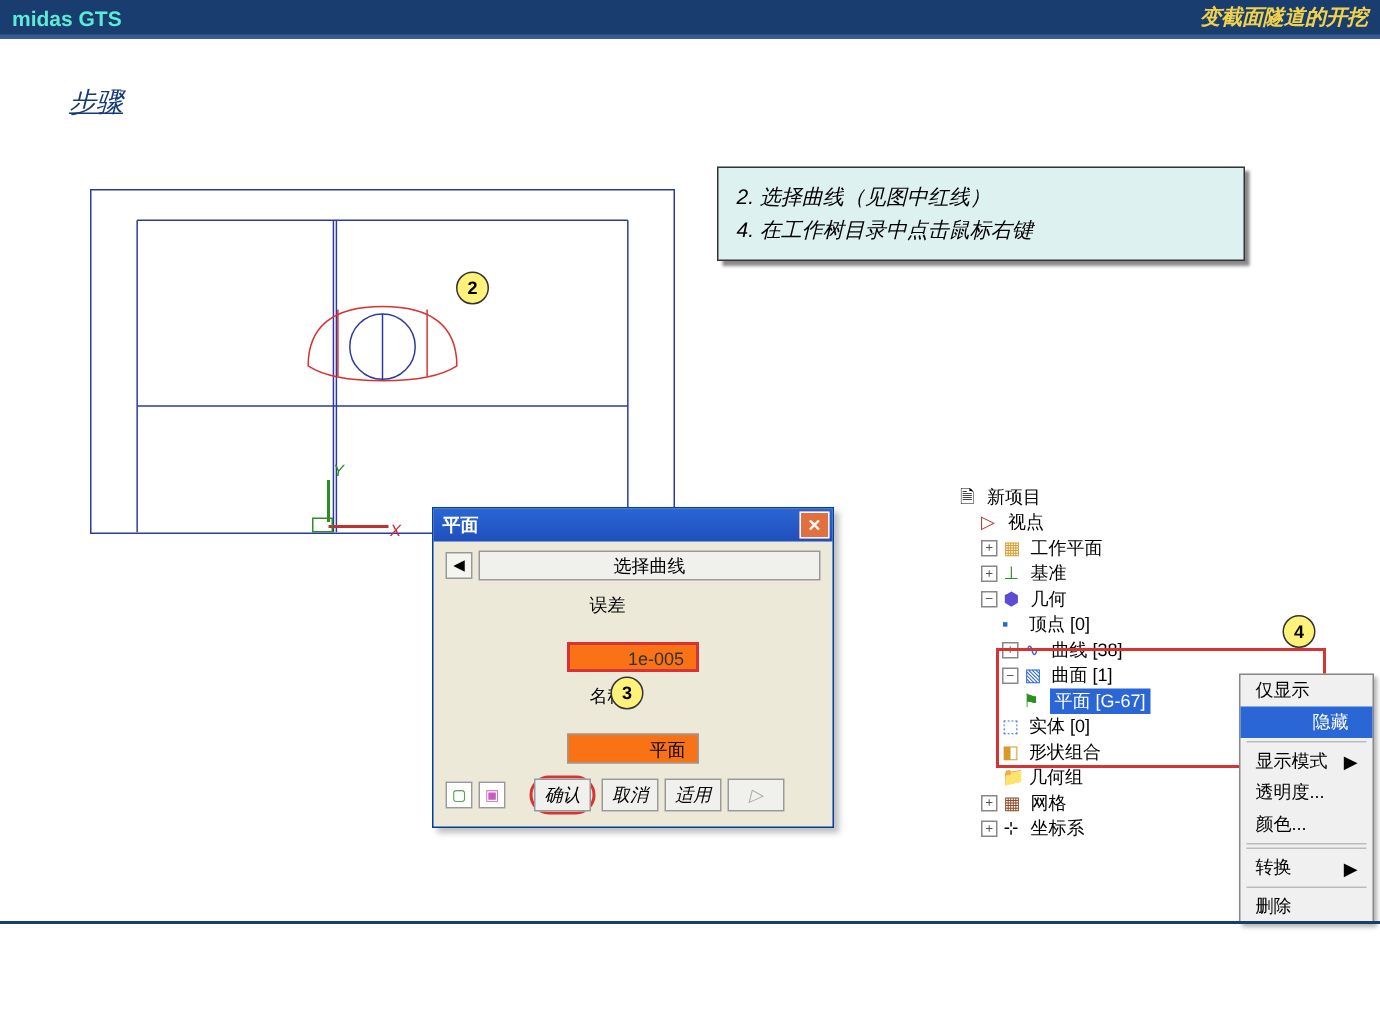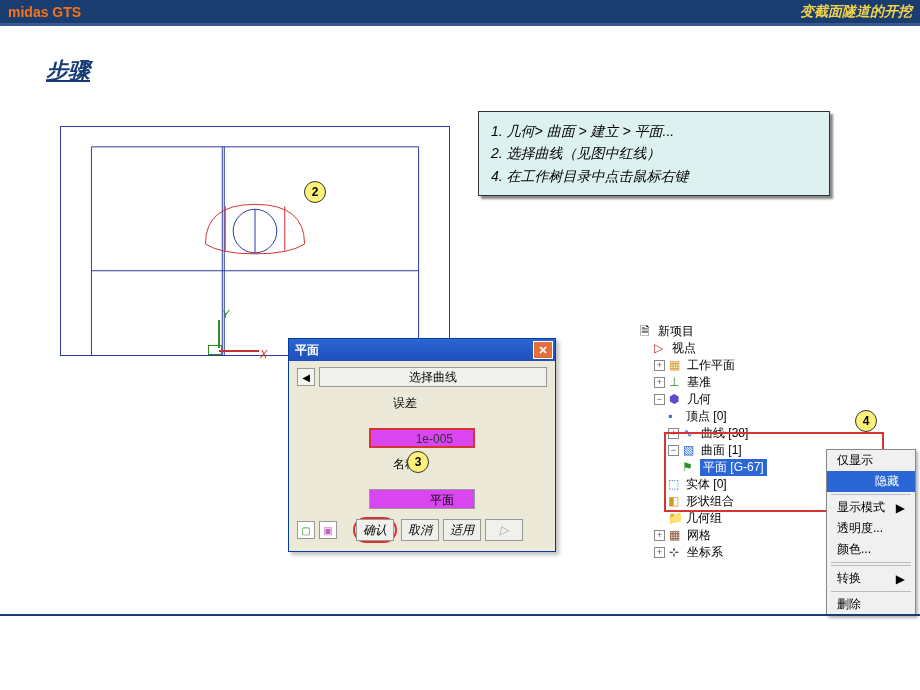--- a/index.html
+++ b/index.html
@@ -19,37 +19,37 @@
     height: 26px;
     display: flex;
     align-items: center;
     justify-content: space-between;
     padding: 0 8px;
     border-bottom: 3px solid #3a5c95;
   }
   .titlebar .left {
     font-weight: bold;
     font-size: 14px;
-    color: #f97316;
+    color: #5eead4;
     text-align: right;
   }
   .titlebar .right {
     font-style: italic;
     font-weight: bold;
     font-size: 14px;
     color: #f2d24a;
   }
 
   
   .step-heading {
     position: absolute;
     left: 46px;
     top: 56px;
-    font-size: 22px;
-    font-weight: bold;
+    font-size: 18px;
+    font-weight: normal;
     font-style: italic;
     color: #163a75;
     text-decoration: underline;
   }
 
   
   .viewport {
     position: absolute;
     left: 60px;
     top: 126px;
@@ -175,26 +175,26 @@
   .dlg-row {
     display: flex; align-items: center; margin-bottom: 8px;
     gap: 8px;
     flex-direction: column;
   }
   .dlg-row .lbl {
     width: 58px;
     text-align: left;
   }
   .dlg-row .field {
-    width: 106px;
+    width: 88px;
     height: 20px;
     border: 1px solid #999;
-    background: #d946ef;
+    background: #f97316;
     text-align: right;
-    padding: 2px 20px;
+    padding: 2px 8px;
   }
   .dlg-row .field.red {
     border: 2px solid #d83333;
     color: #333;
   }
   .dlg-row .fill {
     flex: 1;
   }
   .dlg-btnrow {
     display: flex; align-items: center; gap: 4px;
@@ -319,21 +319,20 @@
 
 <span class="axis-lbl-y">Y</span>
 <div class="axis-y"></div>
 <span class="axis-lbl-x">X</span>
 <div class="axis-x"></div>
 <div class="axis-box"></div>
 
 <div class="callout" style="left:304px; top:181px;">2</div>
 
 <div class="instructions">
-  <div>1. 几何&gt; 曲面 &gt; 建立 &gt; 平面...</div>
   <div>2. 选择曲线（见图中红线）</div>
   <div>4. 在工作树目录中点击鼠标右键</div>
 </div>
 
 <div class="dialog">
   <div class="dlg-titlebar">
     <span>平面</span>
     <div class="dlg-close">✕</div>
   </div>
   <div class="dlg-inner">

